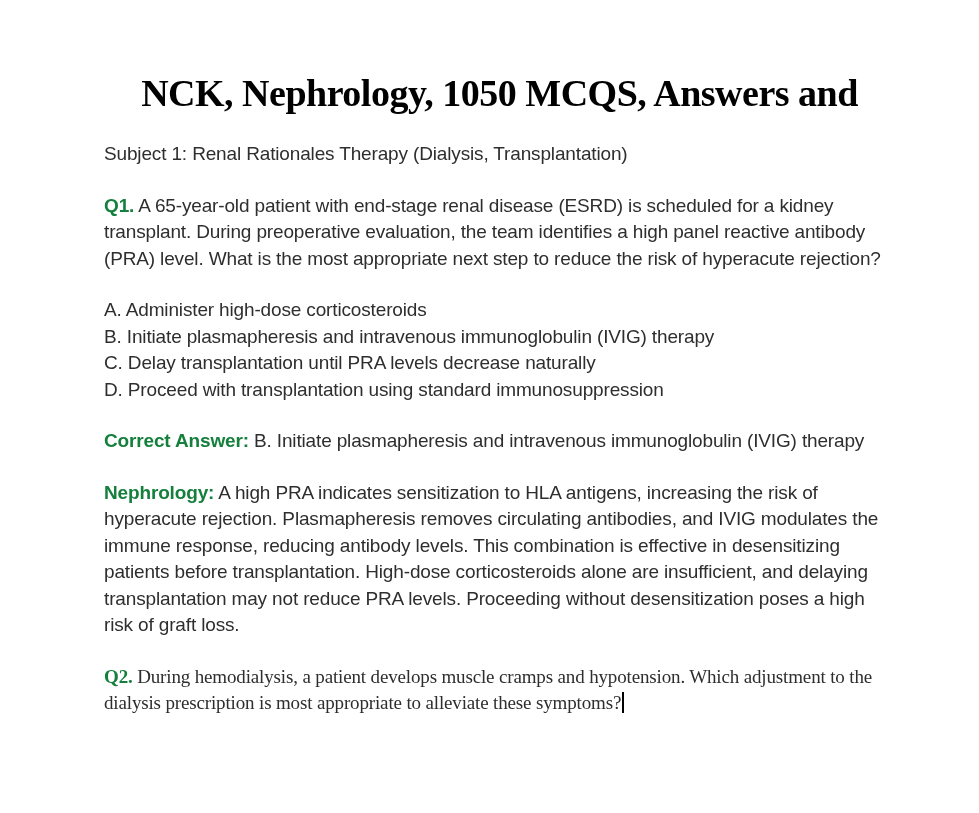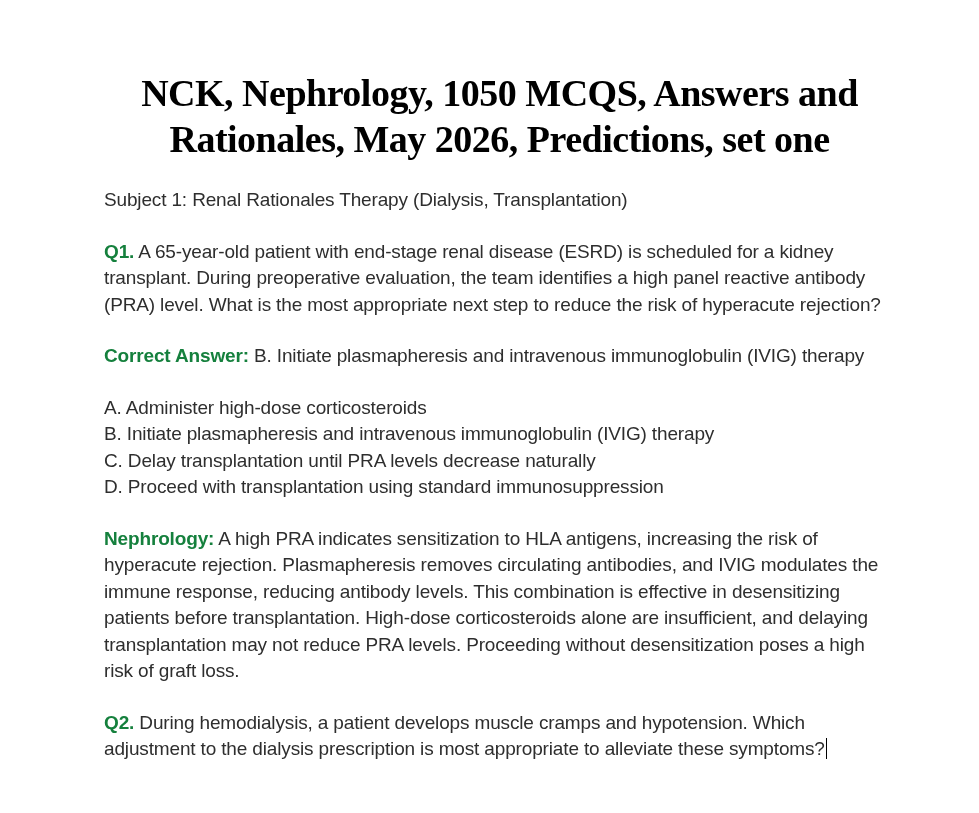--- a/index.html
+++ b/index.html
@@ -32,20 +32,21 @@
   }
   .para {
     font-size: 19px;
     line-height: 26.5px;
     color: #2e2e2e;
     margin: 0 0 25px 0;
     letter-spacing: -0.15px;
   }
   .para:last-child {
     margin-bottom: 0;
+    font-family: Liberation Serif, serif;
   }
   .lead {
     font-weight: 700;
     color: #15803d;
   }
   .option-line {
     display: block;
   }
   .caret {
     display: inline-block;
@@ -56,37 +57,36 @@
     margin-left: 1px;
   }
 </style>
 </head>
 <body>
 
 <div class="page">
 
   <h1 class="doc-title">
     <span class="option-line">NCK, Nephrology, 1050 MCQS, Answers and</span>
-    <span class="option-line">Rationales, May 2026, Predictions, set one</span>
   </h1>
 
   <p class="para">Subject 1: Renal Rationales Therapy (Dialysis, Transplantation)</p>
 
   <p class="para"><span class="lead">Q1.</span>
     <span>A 65-year-old patient with end-stage renal disease (ESRD) is scheduled for a kidney transplant. During preoperative evaluation, the team identifies a high panel reactive antibody (PRA) level. What is the most appropriate next step to reduce the risk of hyperacute rejection?</span></p>
 
-  <p class="para"><span class="lead">Correct Answer:</span>
-    <span>B. Initiate plasmapheresis and intravenous immunoglobulin (IVIG) therapy</span></p>
-
   <p class="para">
     <span class="option-line">A. Administer high-dose corticosteroids</span>
     <span class="option-line">B. Initiate plasmapheresis and intravenous immunoglobulin (IVIG) therapy</span>
     <span class="option-line">C. Delay transplantation until PRA levels decrease naturally</span>
     <span class="option-line">D. Proceed with transplantation using standard immunosuppression</span>
   </p>
+
+  <p class="para"><span class="lead">Correct Answer:</span>
+    <span>B. Initiate plasmapheresis and intravenous immunoglobulin (IVIG) therapy</span></p>
 
   <p class="para"><span class="lead">Nephrology:</span>
     <span>A high PRA indicates sensitization to HLA antigens, increasing the risk of hyperacute rejection. Plasmapheresis removes circulating antibodies, and IVIG modulates the immune response, reducing antibody levels. This combination is effective in desensitizing patients before transplantation. High-dose corticosteroids alone are insufficient, and delaying transplantation may not reduce PRA levels. Proceeding without desensitization poses a high risk of graft loss.</span></p>
 
   <p class="para"><span class="lead">Q2.</span>
     <span>During hemodialysis, a patient develops muscle cramps and hypotension. Which adjustment to the dialysis prescription is most appropriate to alleviate these symptoms?</span><span class="caret"></span></p>
 
 </div>
 
 </body></html>

